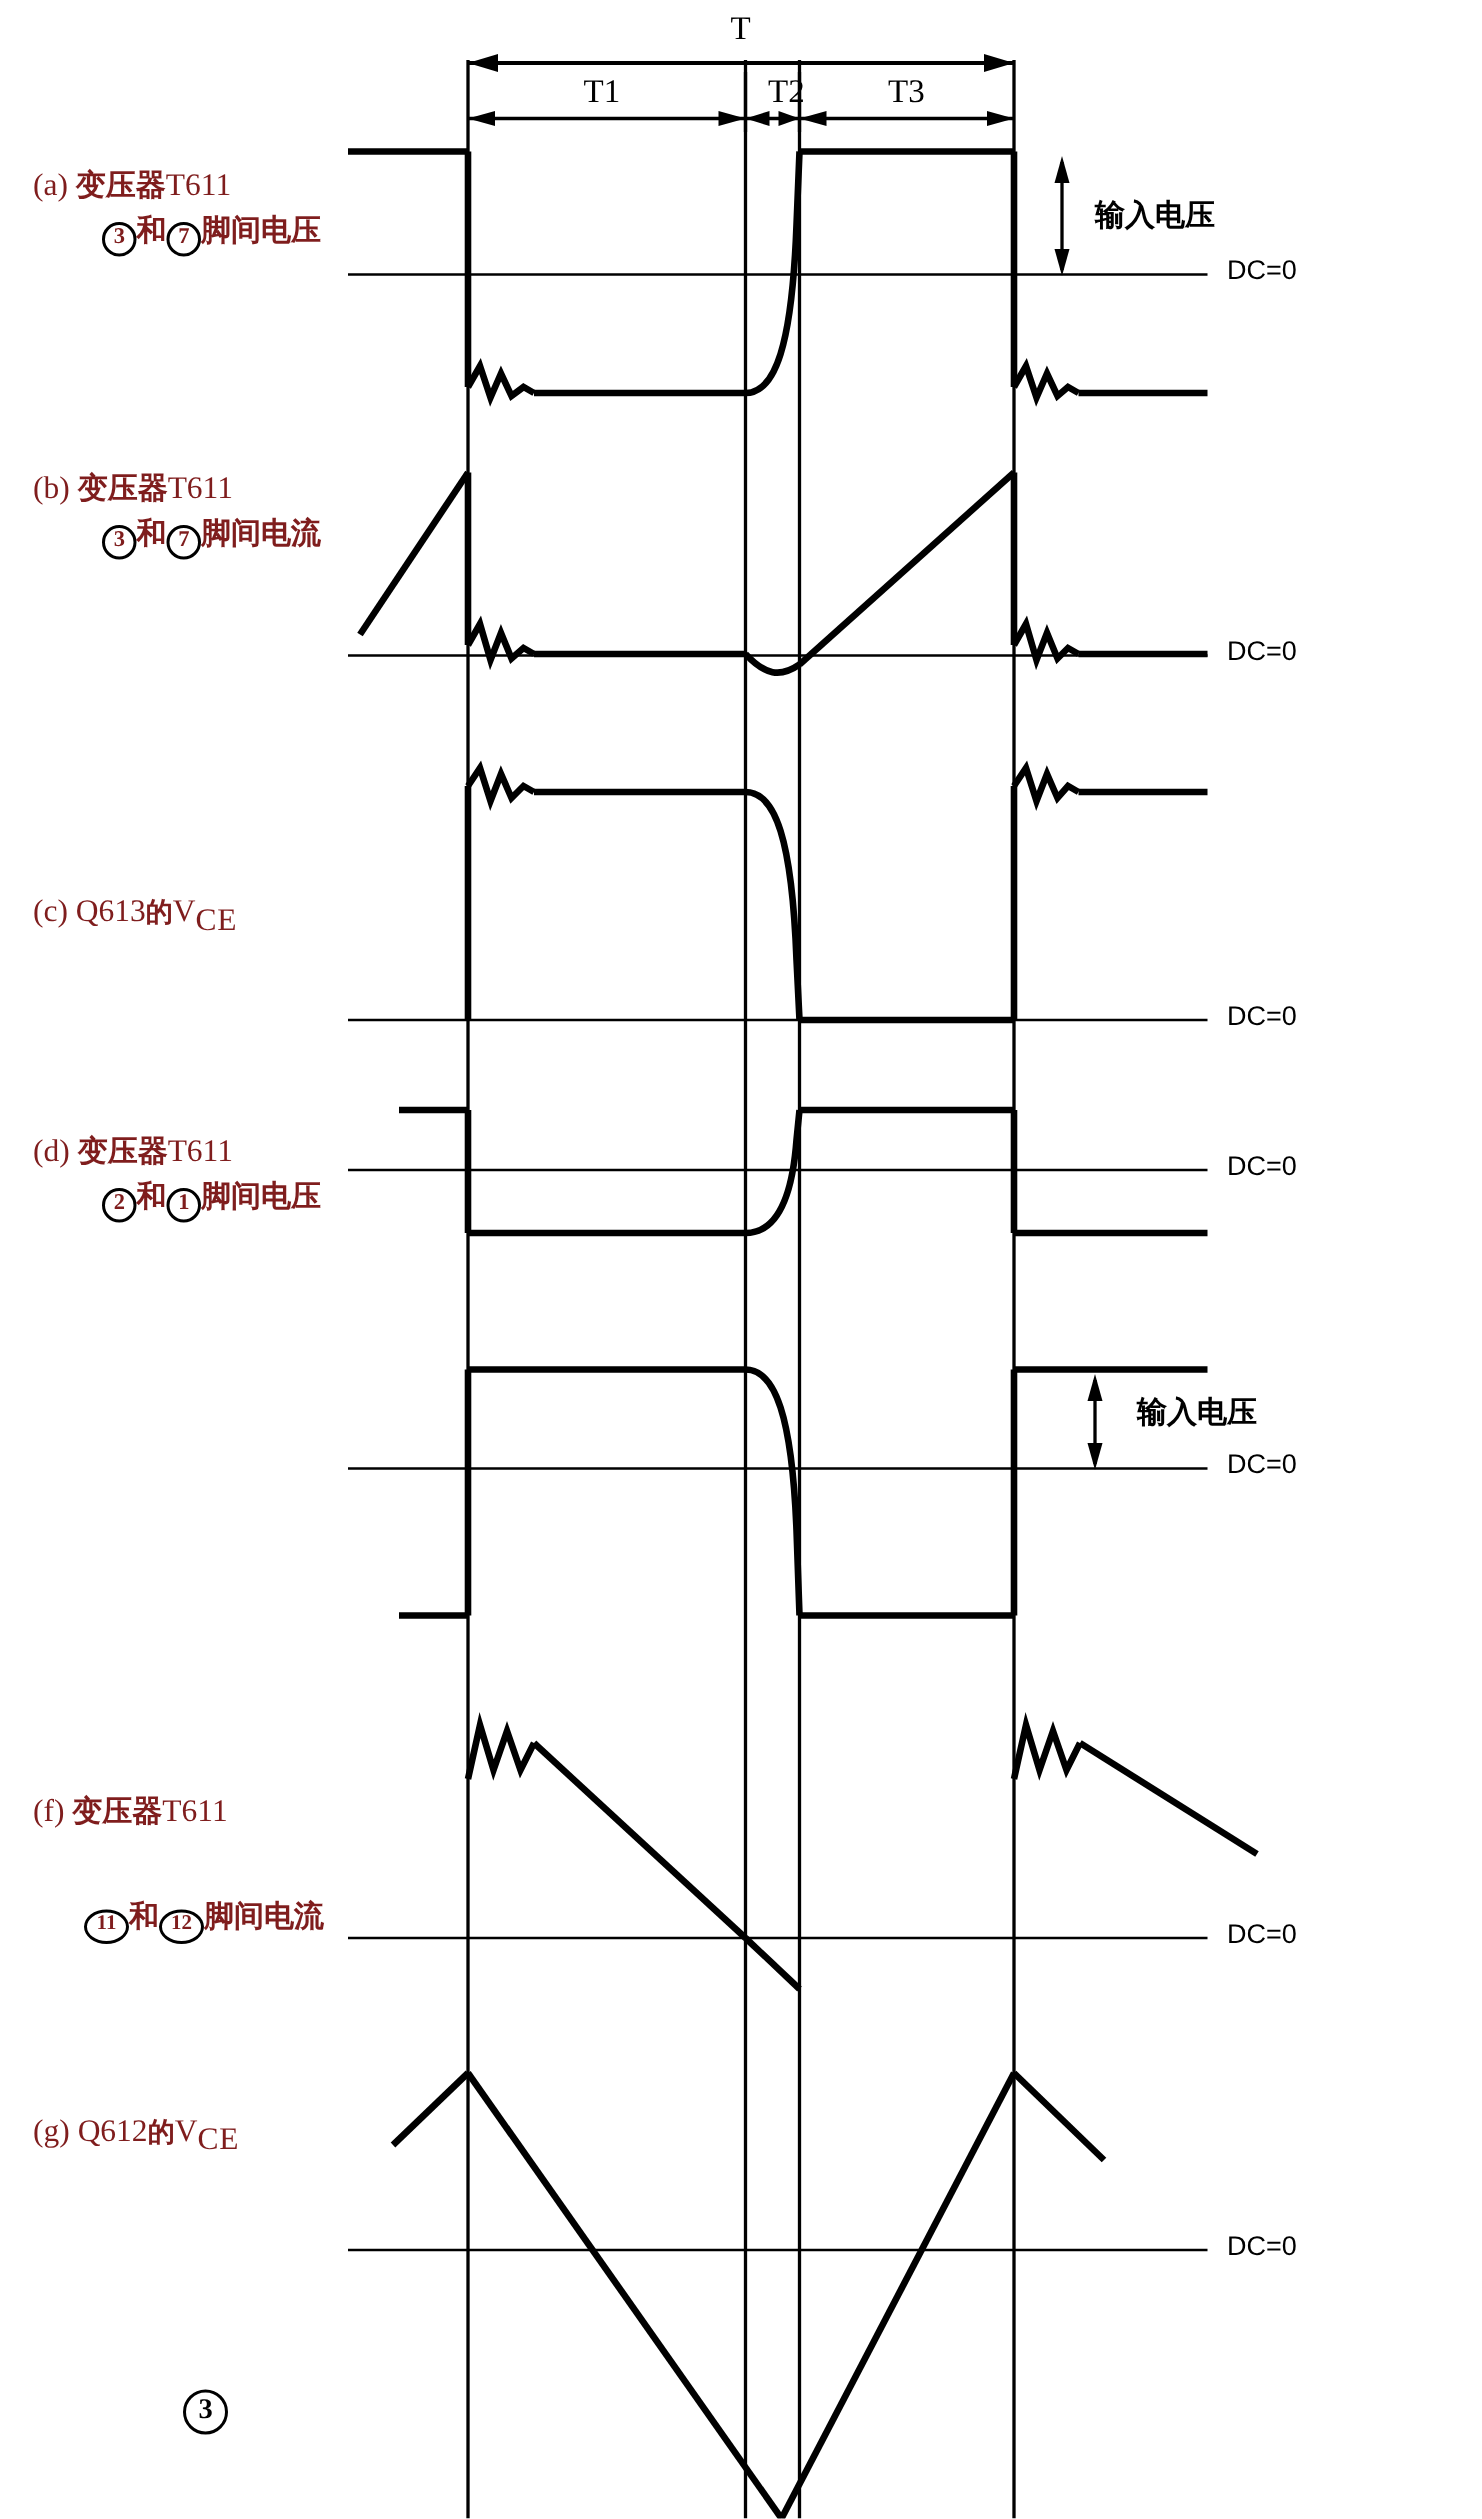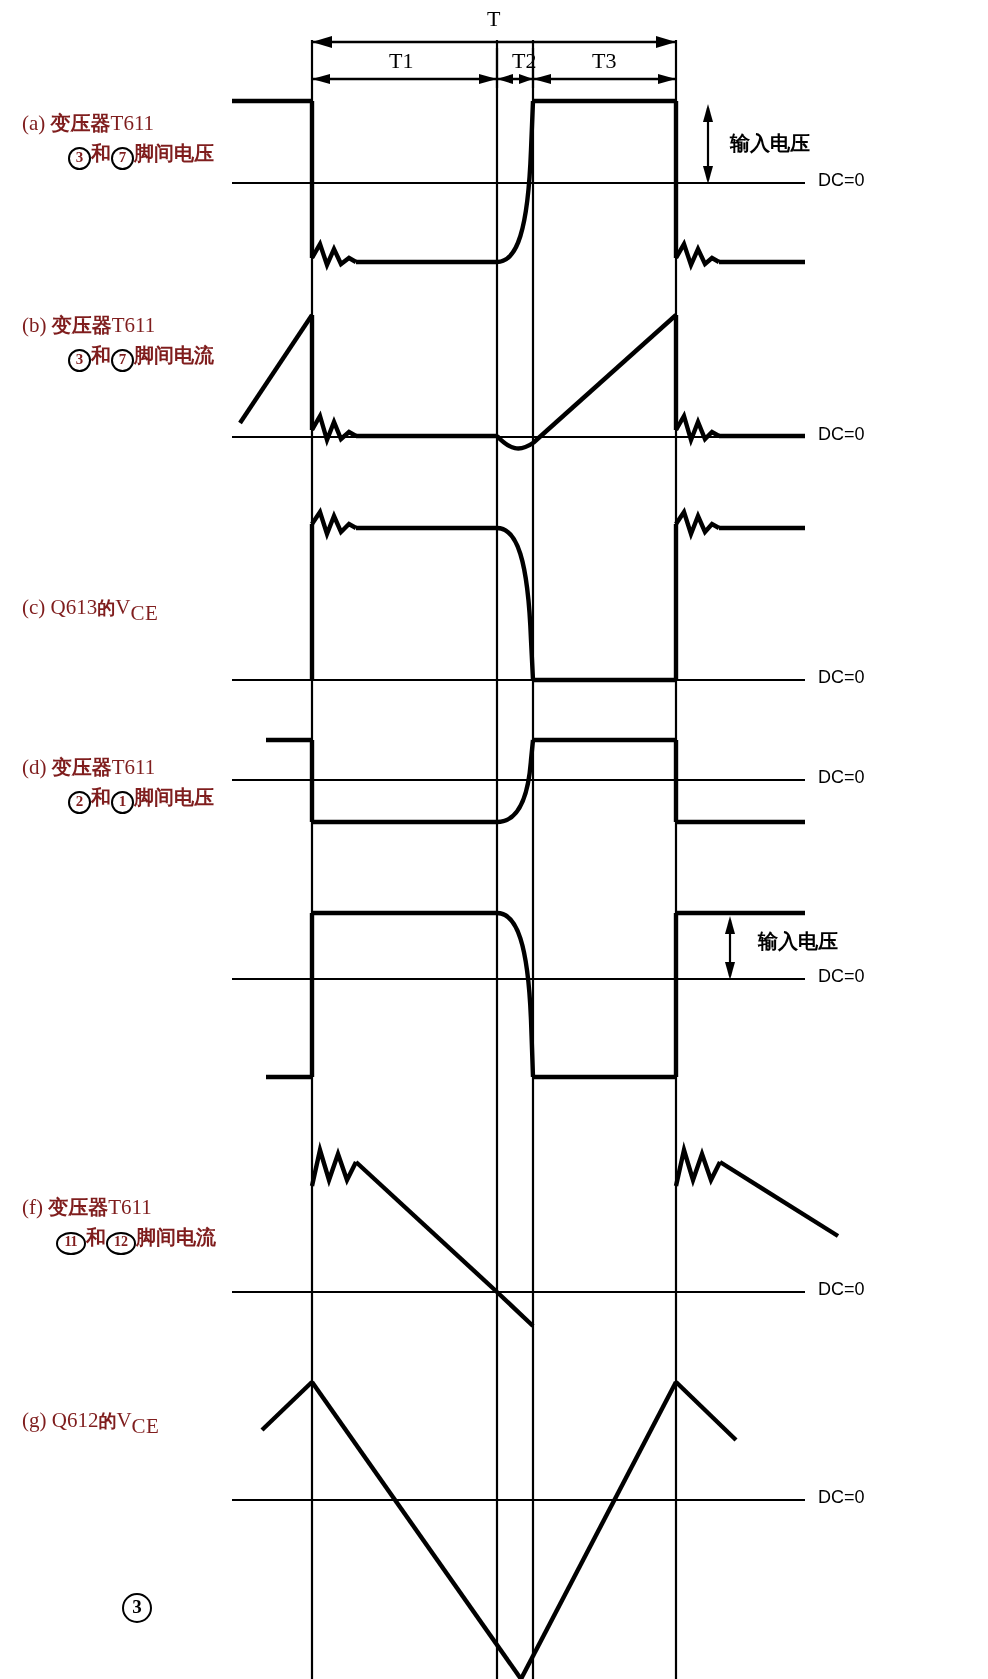--- a/index.html
+++ b/index.html
@@ -243,21 +243,21 @@
       <span class="cn">变压器</span><span class="rm">T611</span></div>
     <div style="padding-left:46px;">
       <span class="circnum">2</span><span class="cn">和</span><span class="circnum">1</span><span class="cn">脚间电压</span>
     </div>
   </div>
 
 
   <div class="lbl" style="left:22px;top:1192px;">
     <div><span class="tag">(f)</span>
       <span class="cn">变压器</span><span class="rm">T611</span></div>
-    <div style="padding-left:34px;">
+    <div style="padding-left:34px;margin-top:40px;">
       <span class="circnum wide">11</span><span class="cn">和</span><span class="circnum wide">12</span><span class="cn">脚间电流</span>
     </div>
   </div>
 
   <div class="lbl" style="left:22px;top:1405px;">
     <div><span class="tag">(g)</span>
       <span class="rm">Q612</span><span class="cn" style="font-size:18px;">的</span><span class="rm">V</span><span class="rm sub">CE</span></div>
   </div>
 
   <div class="dc" style="left:818px;top:170px;">DC=0</div>

